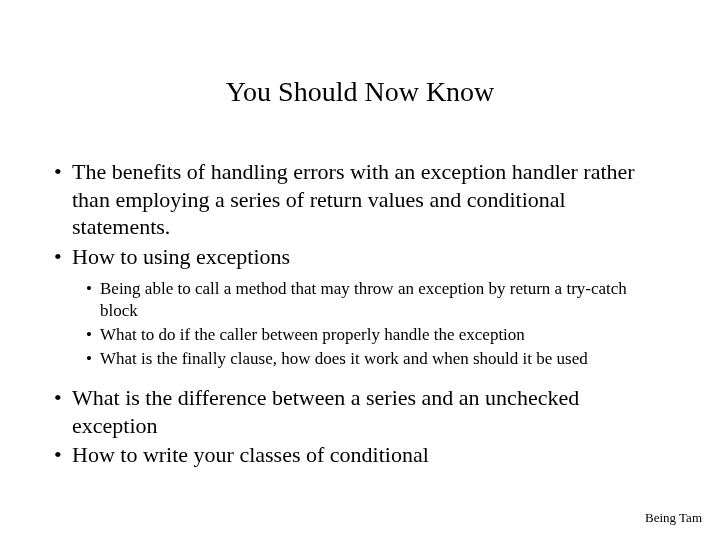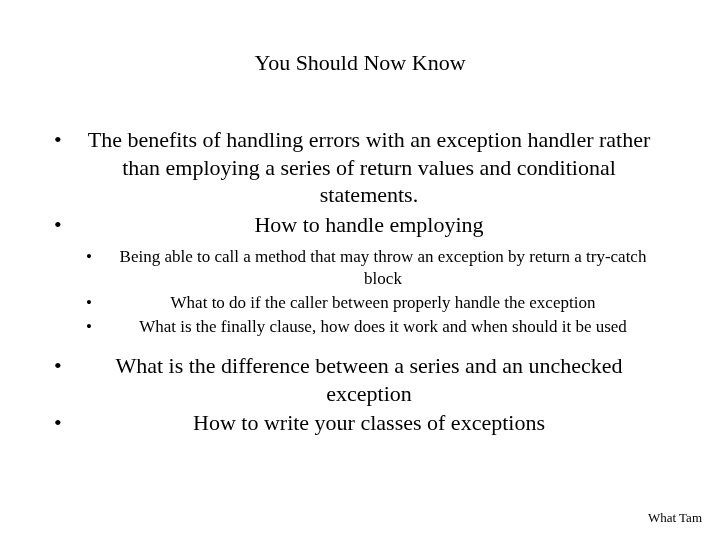--- a/index.html
+++ b/index.html
@@ -1,23 +1,23 @@
 <!DOCTYPE html>
 <html><head>
 <meta charset="utf-8">
 <style>
   * { margin: 0; padding: 0; box-sizing: border-box; }
   html, body { width: 720px; height: 540px; background: #fff; font-family: "Times New Roman", Times, serif; color: #000; }
   .slide { position: relative; width: 720px; height: 540px; padding: 50px 54px 30px 54px; }
-  .title { font-size: 22px; text-align: center; margin-bottom: 50px; font-weight: 400; }
+  .title { font-size: 28px; text-align: center; margin-bottom: 50px; font-weight: 400; margin-top: 26px; }
   .bullets { list-style: none; }
   .lvl1 { font-size: 22px; line-height: 1.25; margin-bottom: 2px; }
   .lvl1 .row { display: flex; }
   .lvl1 .mark { flex: 0 0 18px; }
-  .lvl1 .txt { flex: 1; text-align: center; }
+  .lvl1 .txt { flex: 1; }
   .sub { list-style: none; margin: 8px 0 14px 32px; }
   .lvl2 { font-size: 17px; line-height: 1.3; margin-bottom: 2px; }
   .lvl2 .row { display: flex; }
   .lvl2 .mark { flex: 0 0 14px; }
   .lvl2 .txt { flex: 1; }
   .footer { position: absolute; right: 18px; bottom: 14px; font-size: 13px; }
 </style>
 </head>
 <body>
 
@@ -29,21 +29,21 @@
     <li class="lvl1">
       <div class="row">
         <span class="mark">•</span>
         <span class="txt">The benefits of handling errors with an exception handler rather than employing a series of return values and conditional statements.</span>
       </div>
     </li>
 
     <li class="lvl1">
       <div class="row">
         <span class="mark">•</span>
-        <span class="txt">How to handle employing</span>
+        <span class="txt">How to using exceptions</span>
       </div>
       <ul class="sub">
         <li class="lvl2">
           <div class="row">
             <span class="mark">•</span>
             <span class="txt">Being able to call a method that may throw an exception by return a try-catch block</span>
           </div>
         </li>
         <li class="lvl2">
           <div class="row">
@@ -63,20 +63,20 @@
     <li class="lvl1">
       <div class="row">
         <span class="mark">•</span>
         <span class="txt">What is the difference between a series and an unchecked exception</span>
       </div>
     </li>
 
     <li class="lvl1">
       <div class="row">
         <span class="mark">•</span>
-        <span class="txt">How to write your classes of exceptions</span>
+        <span class="txt">How to write your classes of conditional</span>
       </div>
     </li>
 
   </ul>
 
-  <div class="footer">What Tam</div>
+  <div class="footer">Being Tam</div>
 </div>
 
 </body></html>

